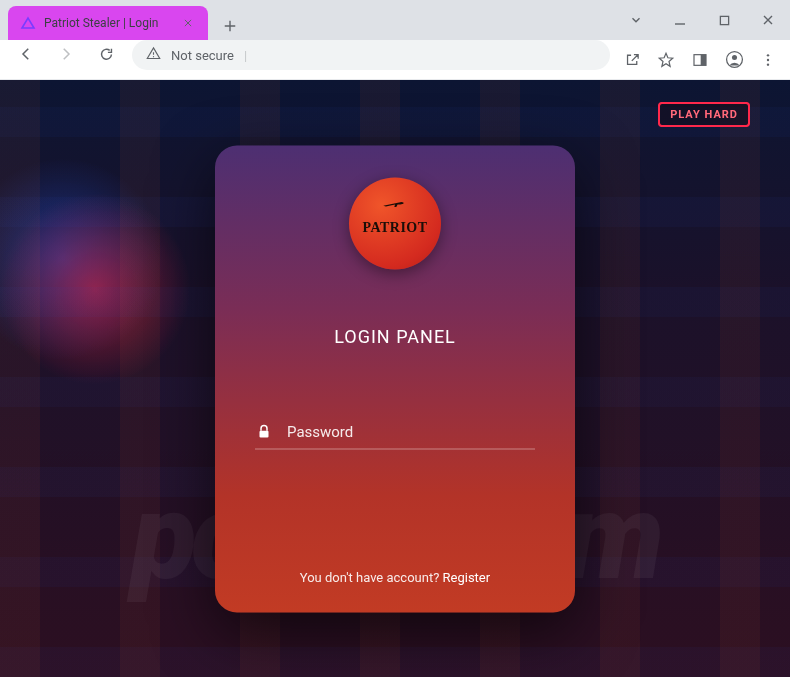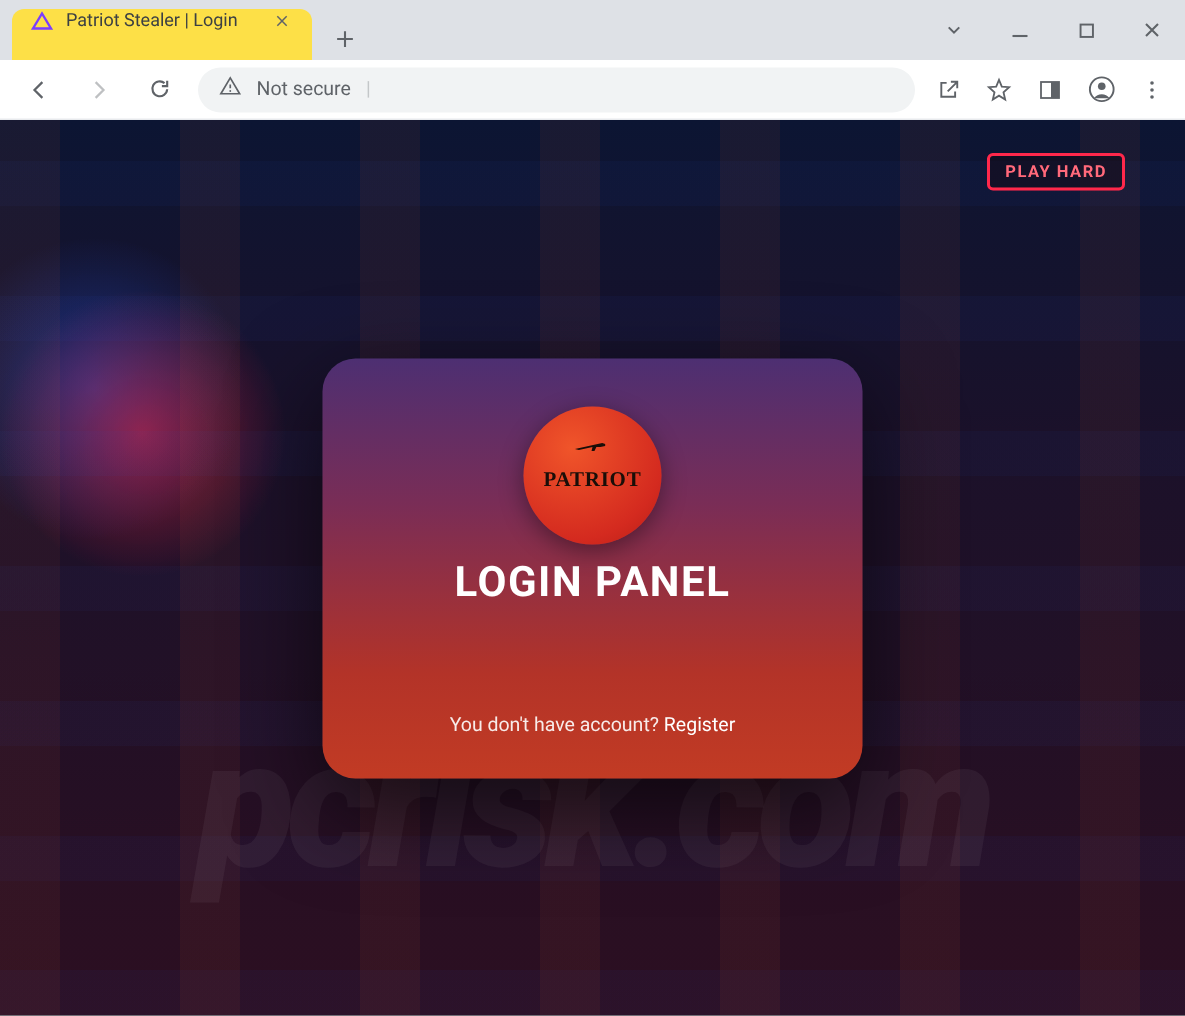--- a/index.html
+++ b/index.html
@@ -1,55 +1,55 @@
 <!DOCTYPE html>
 <html><head>
   <meta charset="utf-8">
   <style>
     * { margin: 0; padding: 0; box-sizing: border-box; font-family: -apple-system, BlinkMacSystemFont, "Segoe UI", Roboto, sans-serif; }
     body { width: 790px; height: 677px; background: #fff; overflow: hidden; }
     
     .window-frame { width: 100%; height: 100%; display: flex; flex-direction: column; background: #fff; }
     
     .tab-strip { height: 40px; background: #dee1e6; display: flex; align-items: flex-end; padding: 0 8px; position: relative; }
-    .tab { background: #fde047; height: 34px; min-width: 200px; border-radius: 8px 8px 0 0; display: flex; align-items: flex-start; padding: 0 12px; gap: 8px; font-size: 12px; color: #3c4043; position: relative; }
+    .tab { background: #d946ef; height: 34px; min-width: 200px; border-radius: 8px 8px 0 0; display: flex; align-items: center; padding: 0 12px; gap: 8px; font-size: 12px; color: #3c4043; position: relative; }
     .tab-favicon { width: 16px; height: 16px; display: inline-flex; align-items: center; justify-content: center; }
     .tab-close { margin-left: auto; width: 16px; height: 16px; display: flex; align-items: center; justify-content: center; cursor: pointer; border-radius: 50%; }
     .new-tab { width: 28px; height: 28px; display: flex; align-items: center; justify-content: center; margin-left: 8px; cursor: pointer; color: #5f6368; }
     .window-controls { position: absolute; right: 8px; top: 0; height: 40px; display: flex; align-items: center; gap: 16px; }
     .win-ctrl { width: 28px; height: 28px; display: flex; align-items: center; justify-content: center; cursor: pointer; color: #5f6368; }
     
-    .omnibox-row { height: 40px; background: #fff; display: flex; align-items: center; padding: 0 12px; gap: 12px; border-bottom: 1px solid #e8eaed; }
+    .omnibox-row { height: 40px; background: #fff; display: flex; padding: 0 12px; gap: 12px; border-bottom: 1px solid #e8eaed; }
     .nav-btn { width: 28px; height: 28px; display: flex; align-items: center; justify-content: center; cursor: pointer; color: #5f6368; border-radius: 50%; }
     .omnibox { flex: 1; height: 30px; background: #f1f3f4; border-radius: 16px; display: flex; align-items: center; padding: 0 14px; gap: 10px; font-size: 13px; color: #5f6368; }
     .omnibox-actions { display: flex; align-items: center; gap: 14px; }
     .action-icon { width: 20px; height: 20px; display: flex; align-items: center; justify-content: center; cursor: pointer; color: #5f6368; }
     
     .viewport { flex: 1; position: relative; overflow: hidden; background: #0a0a14; }
     .bg-layer { position: absolute; inset: 0; background: 
       radial-gradient(circle at 12% 35%, rgba(220,40,70,0.55) 0%, transparent 12%),
       radial-gradient(circle at 8% 30%, rgba(40,80,200,0.5) 0%, transparent 12%),
       linear-gradient(180deg, #0d1530 0%, #1a1128 35%, #2a1020 100%);
       filter: saturate(1.1);
       padding-left: 44px;
     }
     .bg-layer::before { content:""; position:absolute; inset:0; background:
       repeating-linear-gradient(90deg, rgba(255,120,60,0.05) 0 40px, transparent 40px 120px),
       repeating-linear-gradient(0deg, rgba(40,80,200,0.05) 0 30px, transparent 30px 90px);
     }
     .bg-badge { position:absolute; top:22px; right:40px; padding:4px 10px; border:2px solid #ff2d4d; color:#ff6d7d; font-size:11px; font-weight:700; letter-spacing:1px; border-radius:4px; background:rgba(20,10,20,0.5); }
     .watermark { position: absolute; bottom: 70px; left: 50%; transform: translateX(-50%); font-size: 120px; font-weight: 900; color: rgba(255,255,255,0.05); letter-spacing: -6px; white-space: nowrap; font-style: italic;}
     
-    .login-card { position: absolute; left: 50%; top: 50%; transform: translate(-50%, -50%); width: 360px; border-radius: 22px; padding: 32px 40px 28px; background: linear-gradient(180deg, #4d2f72 0%, #7a2d56 35%, #b33328 75%, #c23b24 100%); box-shadow: 0 20px 60px rgba(0,0,0,0.6); display: flex; flex-direction: column; align-items: center; color: #fff; }
+    .login-card { position: absolute; left: 50%; top: 50%; transform: translate(-50%, -50%); width: 360px; border-radius: 22px; padding: 32px 40px 28px; background: linear-gradient(180deg, #4d2f72 0%, #7a2d56 35%, #b33328 75%, #c23b24 100%); box-shadow: 0 20px 60px rgba(0,0,0,0.6); display: flex; flex-direction: column; align-items: center; color: #fff; gap: 48px; }
     
     .brand-circle { width: 92px; height: 92px; border-radius: 50%; background: radial-gradient(circle at 35% 30%, #f0552a 0%, #d42a1f 70%, #b51e16 100%); display: flex; flex-direction: column; align-items: center; justify-content: center; position: relative; box-shadow: 0 4px 16px rgba(0,0,0,0.4); }
     .brand-gun { position: absolute; top: 22px; width: 26px; height: 10px; }
     .brand-text { font-size: 14px; font-weight: 900; color: #1a0e08; letter-spacing: 0.5px; margin-top: 8px; font-family: Georgia, serif; }
     
-    .panel-title { margin-top: 8px; font-size: 28px; font-weight: 700; letter-spacing: 1px; }
+    .panel-title { margin-top: 8px; font-size: 18px; font-weight: 400; letter-spacing: 1px; }
     
     .field { width: 100%; margin-top: 28px; display: flex; align-items: center; gap: 14px; border-bottom: 1px solid rgba(255,255,255,0.4); padding-bottom: 8px; }
     .field-icon { width: 18px; height: 18px; flex-shrink: 0; }
     .field input { flex: 1; background: transparent; border: none; outline: none; color: #fff; font-size: 15px; }
     .field input::placeholder { color: rgba(255,255,255,0.9); }
     
     .login-btn { margin-top: 32px; background: #fff; color: #6b3a4a; border: none; border-radius: 24px; padding: 10px 34px; font-size: 15px; font-weight: 500; cursor: pointer; }
     
     .register-row { margin-top: 72px; font-size: 13px; color: rgba(255,255,255,0.9); }
     .register-link { color: #fff; cursor: pointer; }
@@ -170,20 +170,29 @@
       <div class="brand-circle">
         <svg class="brand-gun" viewBox="0 0 40 14">
             <path d="M2 9 L30 3 L33 4 L33 6 L28 7 L24 7 L22 11 L19 11 L20 7 L6 10 Z" fill="#1a0e08"></path>
           </svg>
         <span class="brand-text">PATRIOT</span>
       </div>
 
       <div class="panel-title">LOGIN PANEL</div>
 
 
+      <div class="field">
+        <span class="field-icon">
+          <svg viewBox="0 0 24 24" width="18" height="18">
+              <rect x="6" y="11" width="12" height="9" rx="1.5" fill="#fff"></rect>
+              <path d="M8 11 V8 a4 4 0 0 1 8 0 V11" fill="none" stroke="#fff" stroke-width="2"></path>
+            </svg>
+        </span>
+        <input type="password" placeholder="Password" style="">
+      </div>
 
 
       <div class="register-row">
         <span>You don't have account? </span><span class="register-link">Register</span>
       </div>
     </div>
   </div>
 </div>
 
 </body></html>

